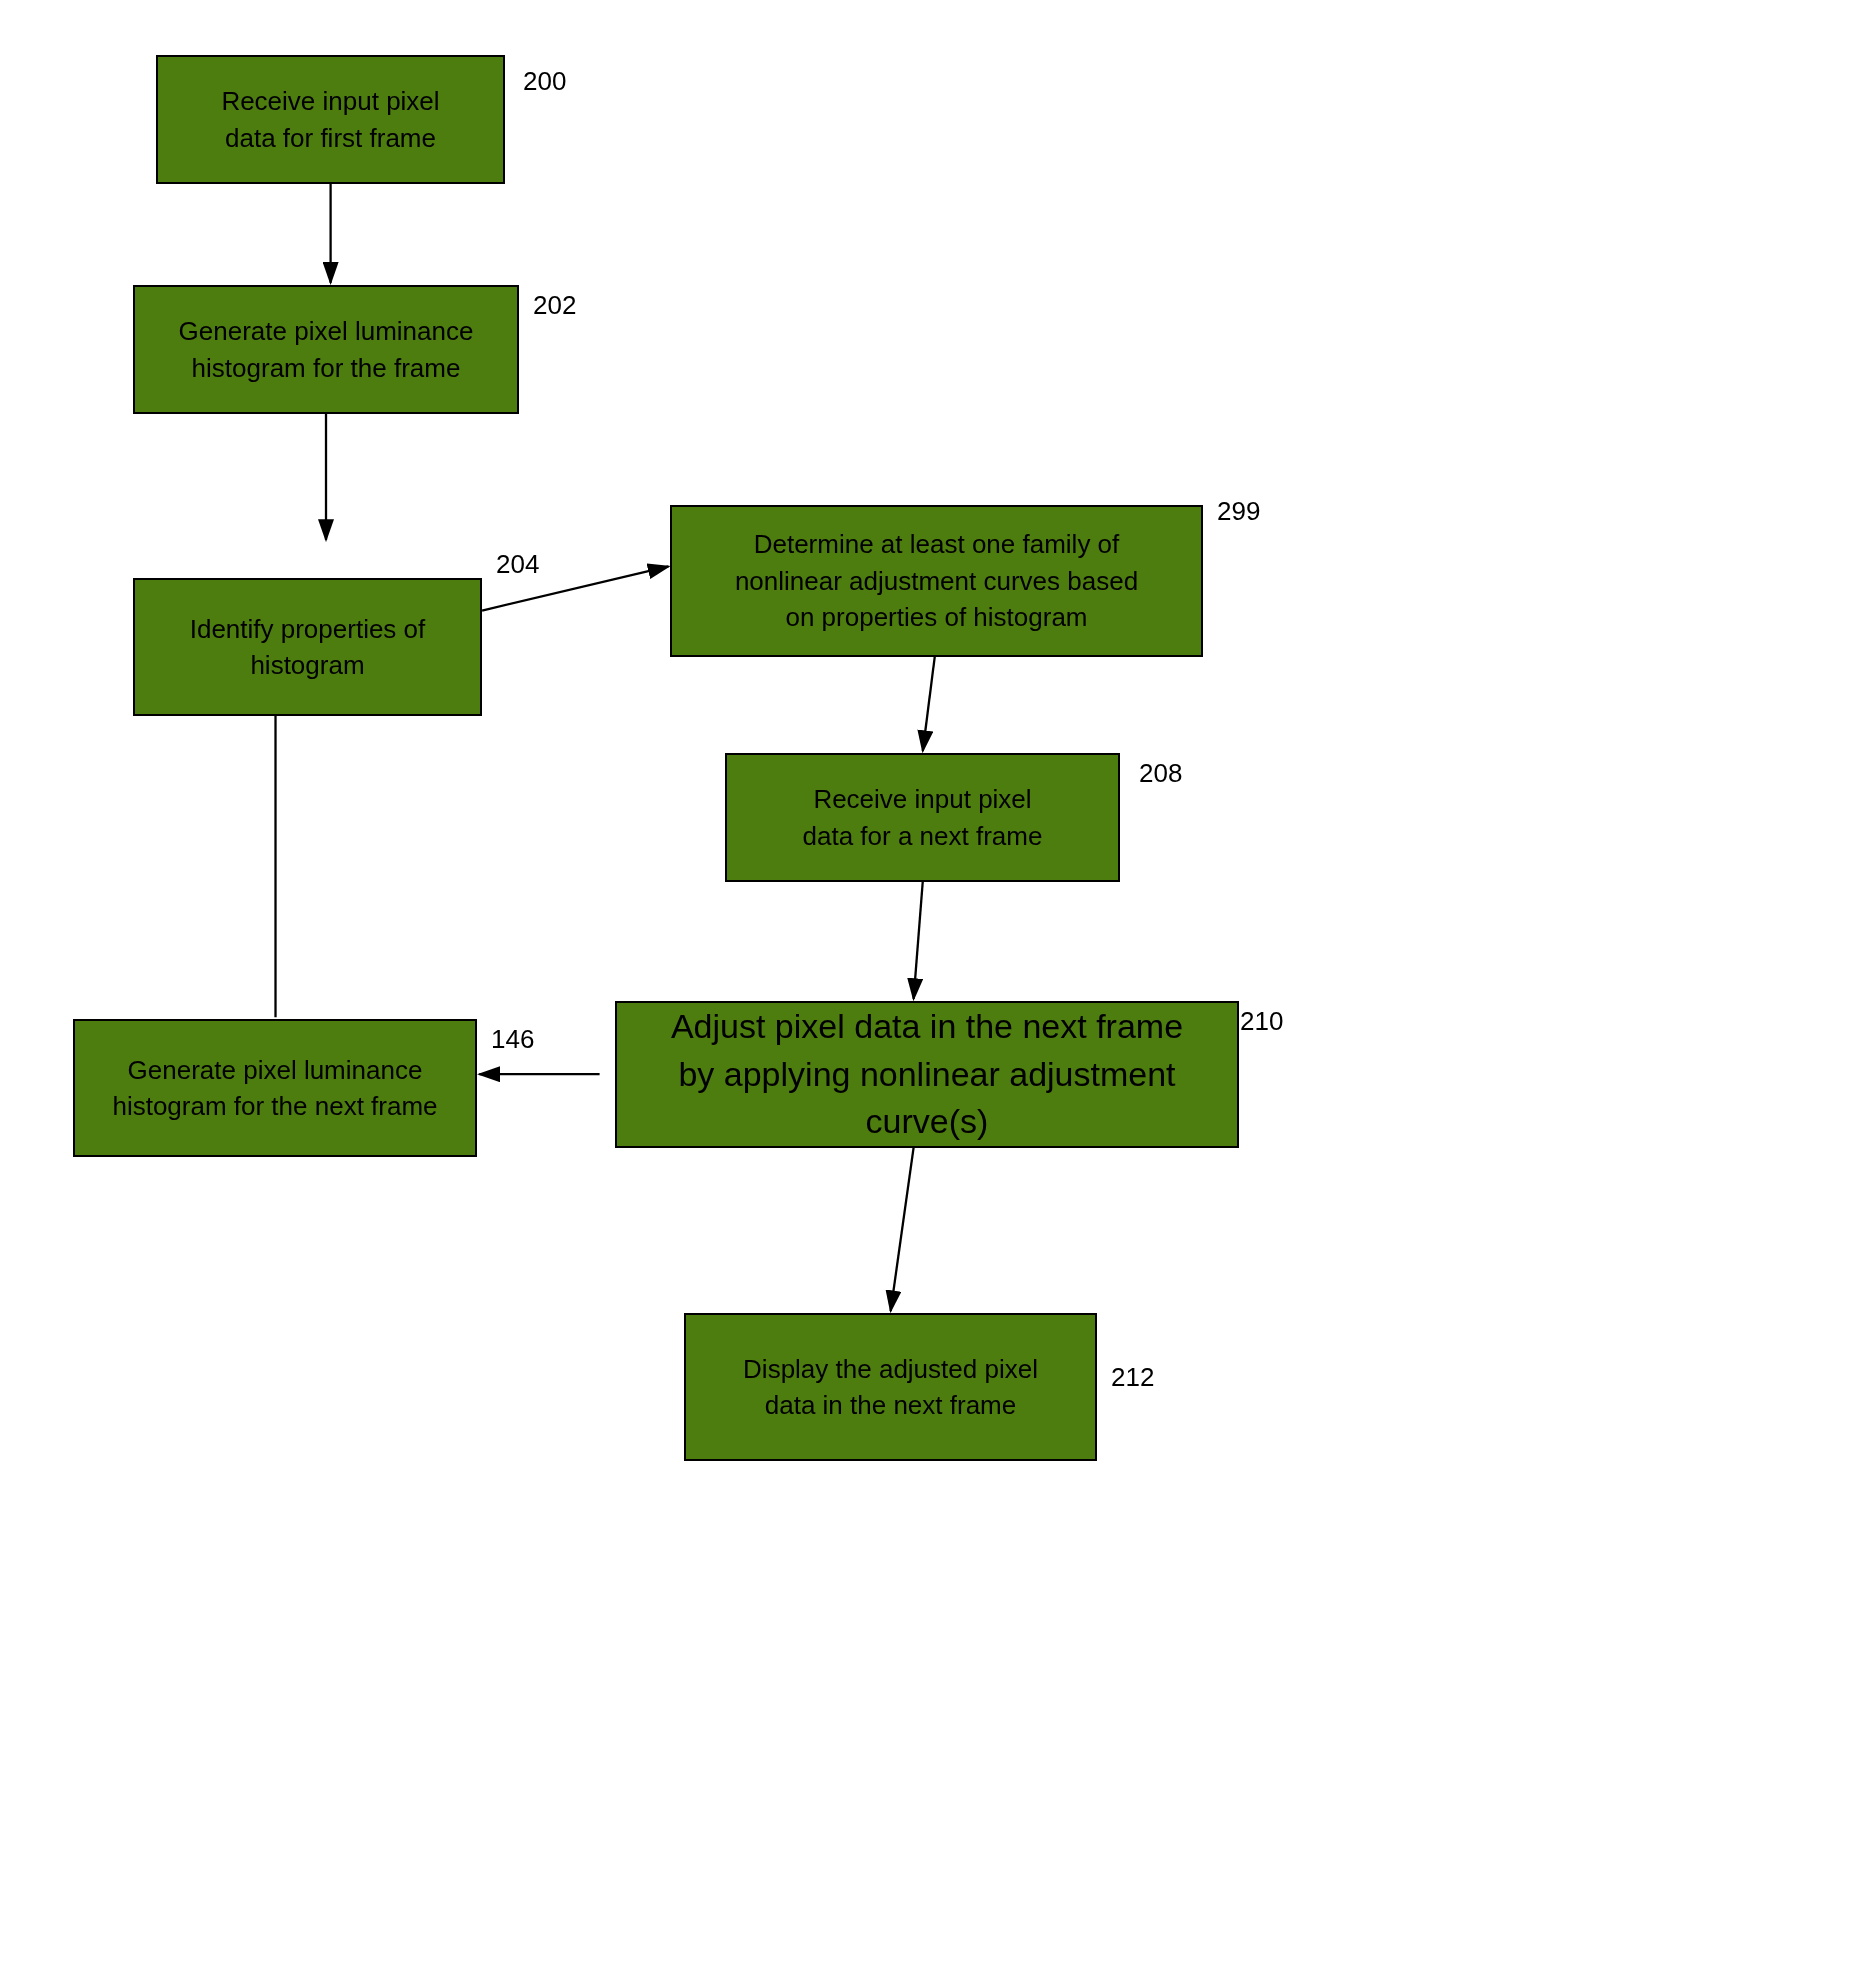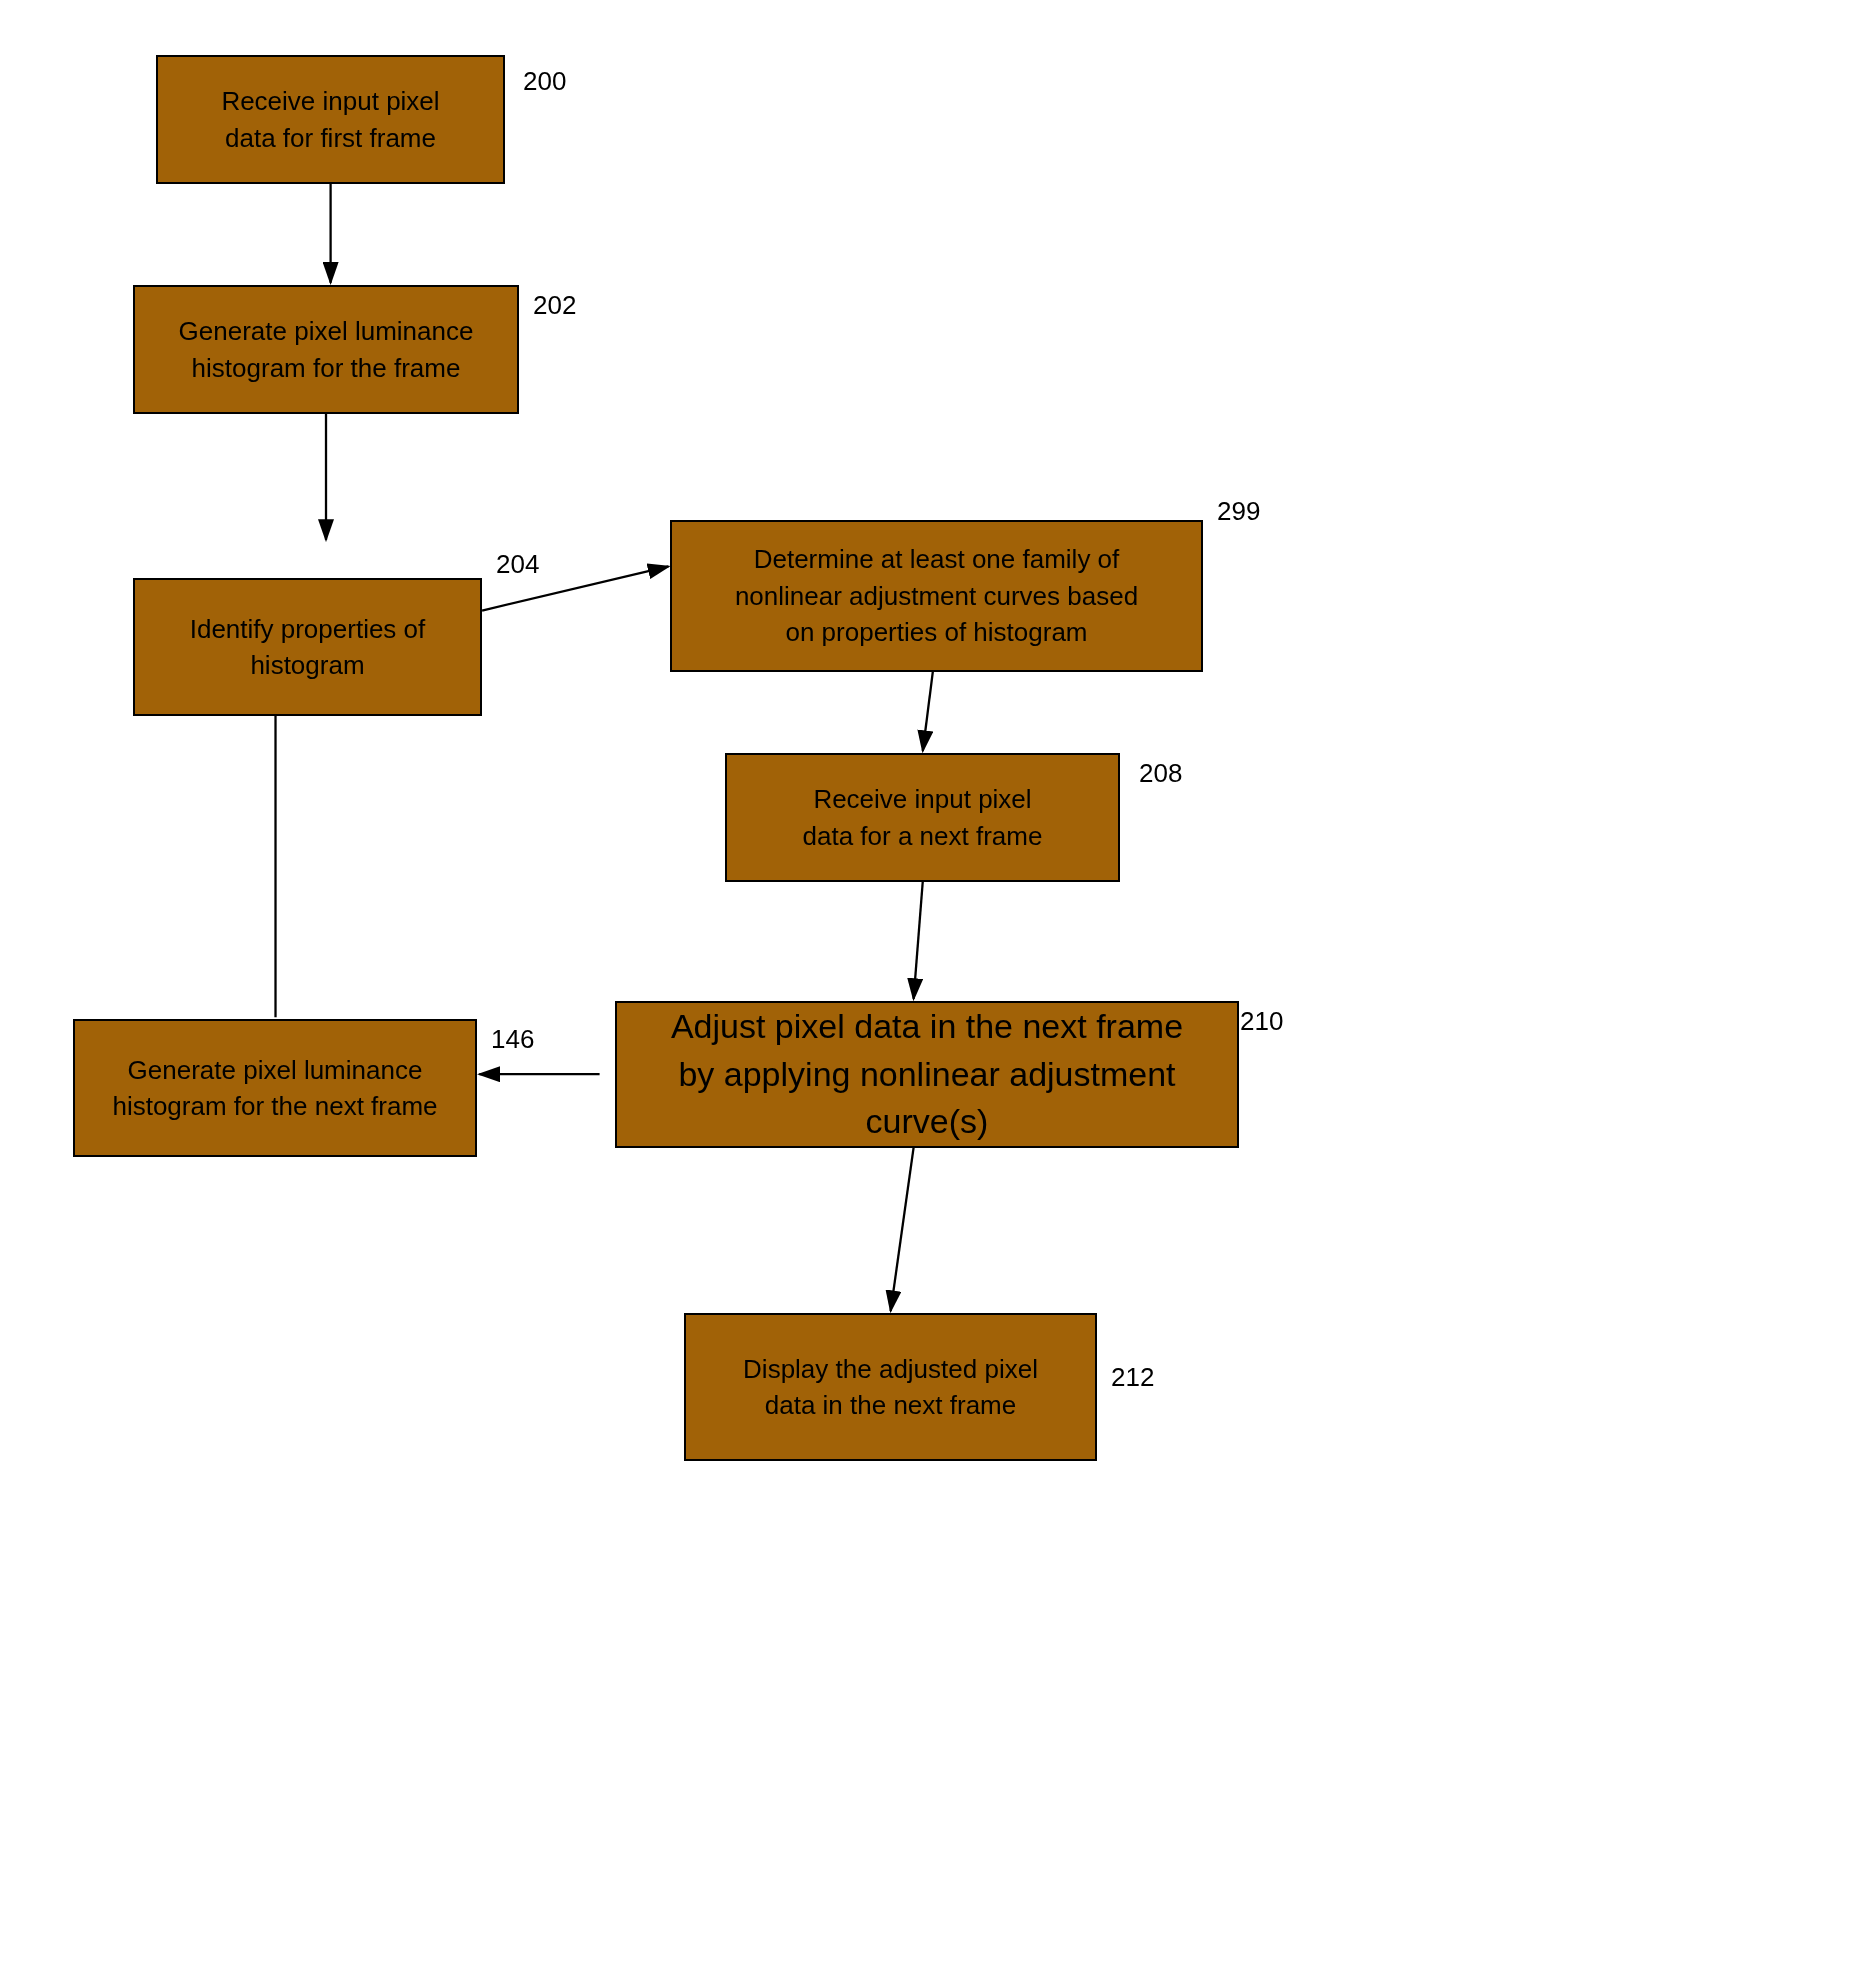--- a/index.html
+++ b/index.html
@@ -12,21 +12,21 @@
       overflow: hidden;
     }
     .diagram-container {
       position: relative;
       width: 1874px;
       height: 1984px;
     }
     .box {
       position: absolute;
       border: 2.3px solid #000;
-      background: #a16207;
+      background: #4d7c0f;
       display: flex;
       align-items: center;
       justify-content: center;
       text-align: center;
       font-size: 26px;
       line-height: 1.4;
       padding: 9.2px 16.5px;
     }
     .label {
       position: absolute;
@@ -75,21 +75,21 @@
   </div>
 
   <div class="box" style="left:133px;top:285px;width:386px;height:129px;font-size:26px;">
     <span>Generate pixel luminance<br>histogram for the frame</span>
   </div>
 
   <div class="box" style="left:133px;top:542px;width:349px;height:138px;font-size:26px;margin-top:36px;">
     <span>Identify properties of<br>histogram</span>
   </div>
 
-  <div class="box" style="left:670px;top:520px;width:533px;height:152px;font-size:26px;">
+  <div class="box" style="left:670px;top:505px;width:533px;height:152px;font-size:26px;">
     <span>Determine at least one family of<br>nonlinear adjustment curves based<br>on properties of histogram</span>
   </div>
 
   <div class="box" style="left:725px;top:753px;width:395px;height:129px;font-size:26px;">
     <span>Receive input pixel<br>data for a next frame</span>
   </div>
 
   <div class="box" style="left:601px;top:1001px;width:624px;height:147px;font-size:34px;margin-left:14px;">
     <span>Adjust pixel data in the next frame<br>by applying nonlinear adjustment curve(s)</span>
   </div>

